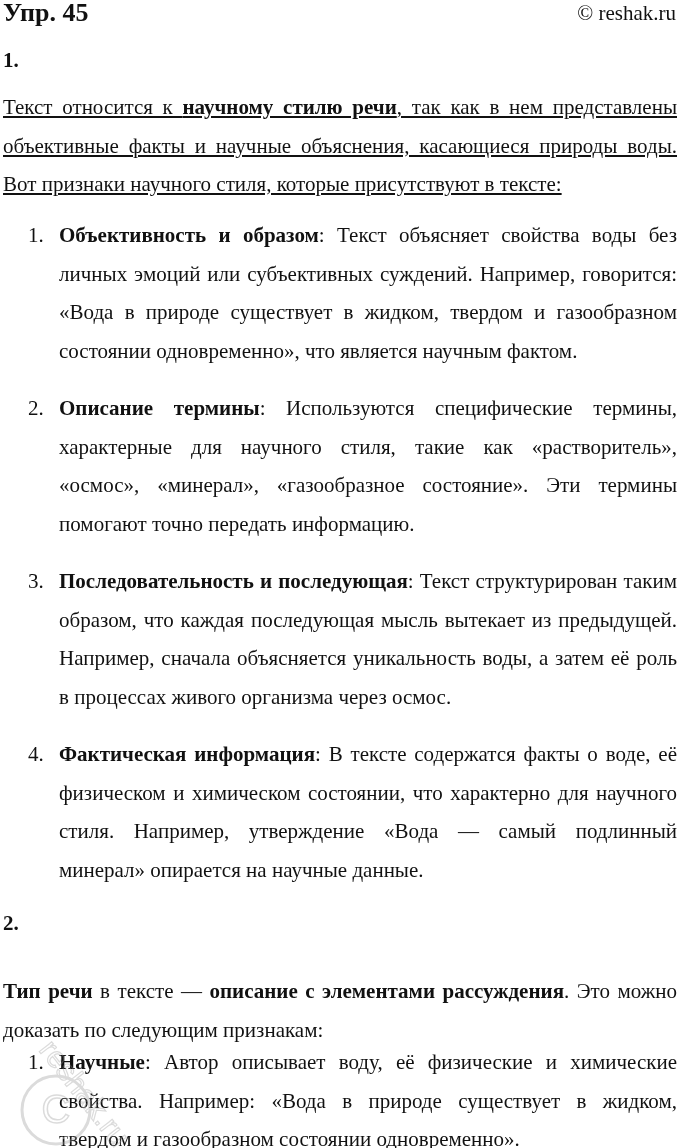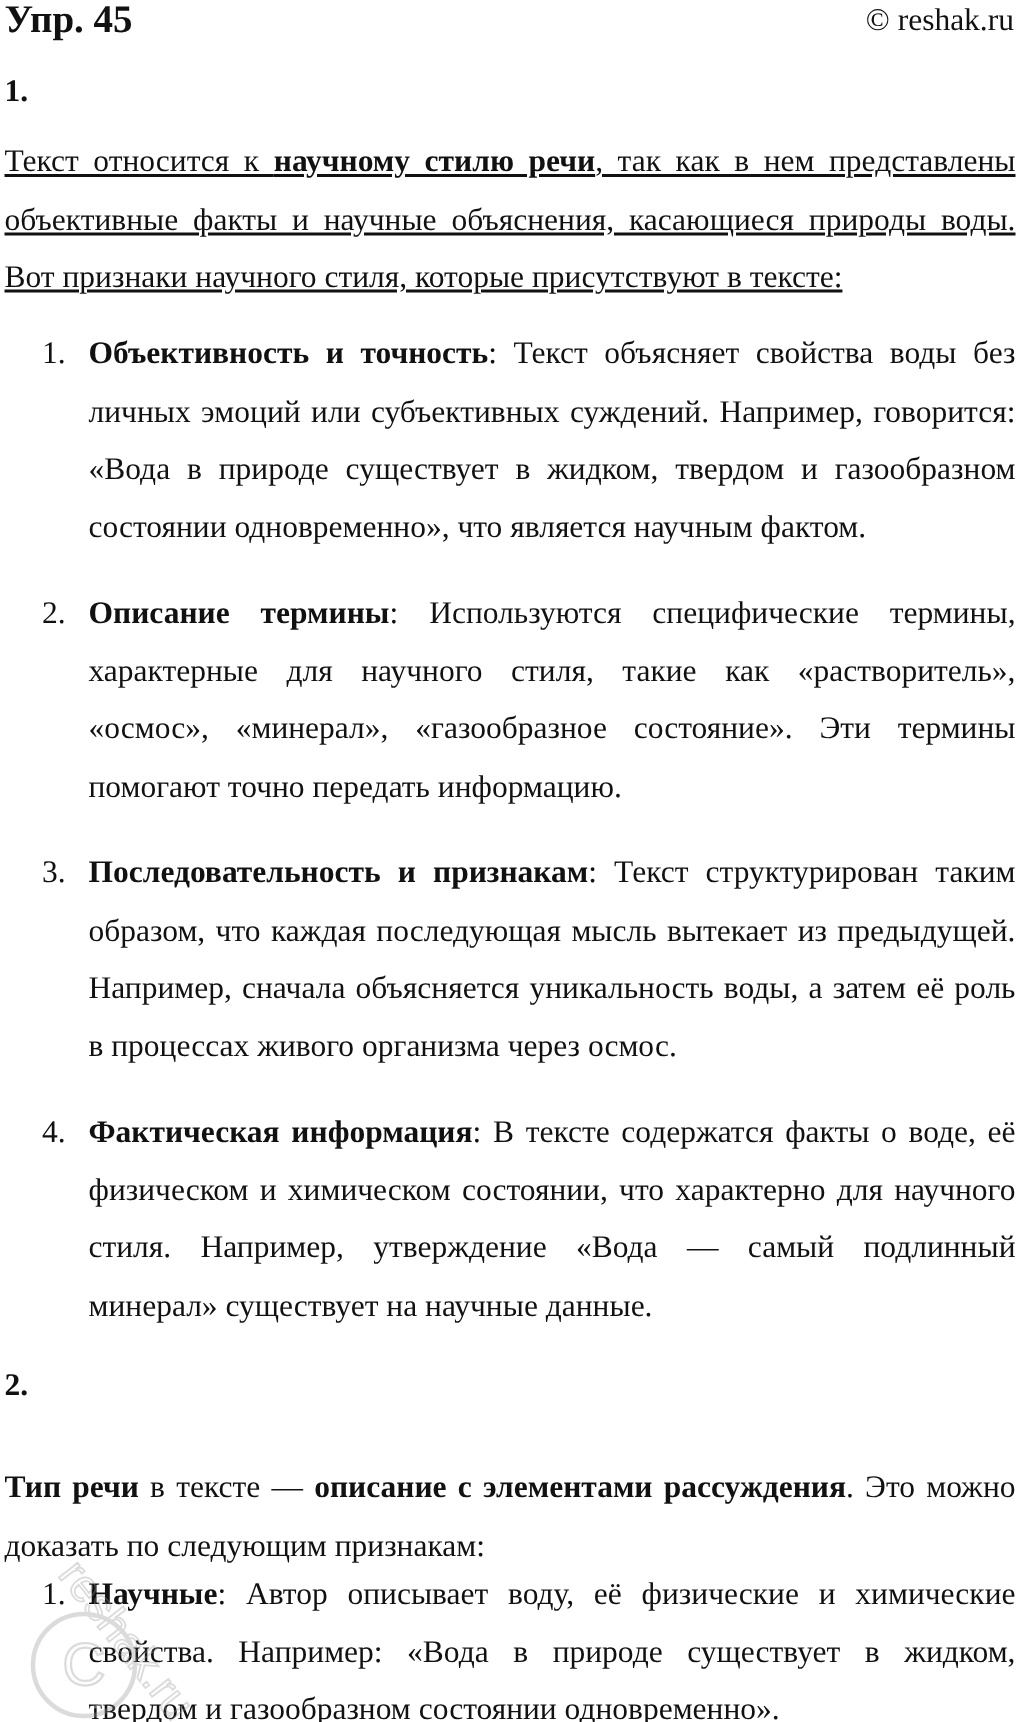--- a/index.html
+++ b/index.html
@@ -32,30 +32,30 @@
   <span class="hdr-left">Упр. 45</span>
   <span class="hdr-right">© reshak.ru</span>
 </div>
 
 <div class="sec" style="top:47px;">1.</div>
 
 <p class="para" style="top:88px; margin:0;text-decoration:underline;"><b style="font-weight:normal">Текст относится к </b><b>научному стилю речи</b><span>, так как в нем представлены объективные факты и научные объяснения, касающиеся природы воды. Вот признаки научного стиля, которые присутствуют в тексте:</span></p>
 
 <ol class="list" style="top:216px;">
   <li class="li" style="margin-bottom:19px;">
-    <span class="num">1.</span><b>Объективность и точность</b><span>: Текст объясняет свойства воды без личных эмоций или субъективных суждений. Например, говорится: «Вода в природе существует в жидком, твердом и газообразном состоянии одновременно», что является научным фактом.</span>
+    <span class="num">1.</span><b>Объективность и образом</b><span>: Текст объясняет свойства воды без личных эмоций или субъективных суждений. Например, говорится: «Вода в природе существует в жидком, твердом и газообразном состоянии одновременно», что является научным фактом.</span>
   </li>
   <li class="li" style="margin-bottom:19px;">
     <span class="num">2.</span><b>Описание термины</b><span>: Используются специфические термины, характерные для научного стиля, такие как «растворитель», «осмос», «минерал», «газообразное состояние». Эти термины помогают точно передать информацию.</span>
   </li>
   <li class="li" style="margin-bottom:19px;">
-    <span class="num">3.</span><b>Последовательность и признакам</b><span>: Текст структурирован таким образом, что каждая последующая мысль вытекает из предыдущей. Например, сначала объясняется уникальность воды, а затем её роль в процессах живого организма через осмос.</span>
+    <span class="num">3.</span><b>Последовательность и последующая</b><span>: Текст структурирован таким образом, что каждая последующая мысль вытекает из предыдущей. Например, сначала объясняется уникальность воды, а затем её роль в процессах живого организма через осмос.</span>
   </li>
   <li class="li">
-    <span class="num">4.</span><b>Фактическая информация</b><span>: В тексте содержатся факты о воде, её физическом и химическом состоянии, что характерно для научного стиля. Например, утверждение «Вода — самый подлинный минерал» существует на научные данные.</span>
+    <span class="num">4.</span><b>Фактическая информация</b><span>: В тексте содержатся факты о воде, её физическом и химическом состоянии, что характерно для научного стиля. Например, утверждение «Вода — самый подлинный минерал» опирается на научные данные.</span>
   </li>
 </ol>
 
 <div class="sec" style="top:910px;">2.</div>
 
 <p class="para" style="top:972px; margin:0;"><b>Тип речи</b><span> в тексте — </span><b>описание с элементами рассуждения</b><span>. Это можно доказать по следующим признакам:</span></p>
 
 <ol class="list" style="top:1043px;">
   <li class="li">
     <span class="num">1.</span><b>Научные</b><span>: Автор описывает воду, её физические и химические свойства. Например: «Вода в природе существует в жидком, твердом и газообразном состоянии одновременно».</span>

